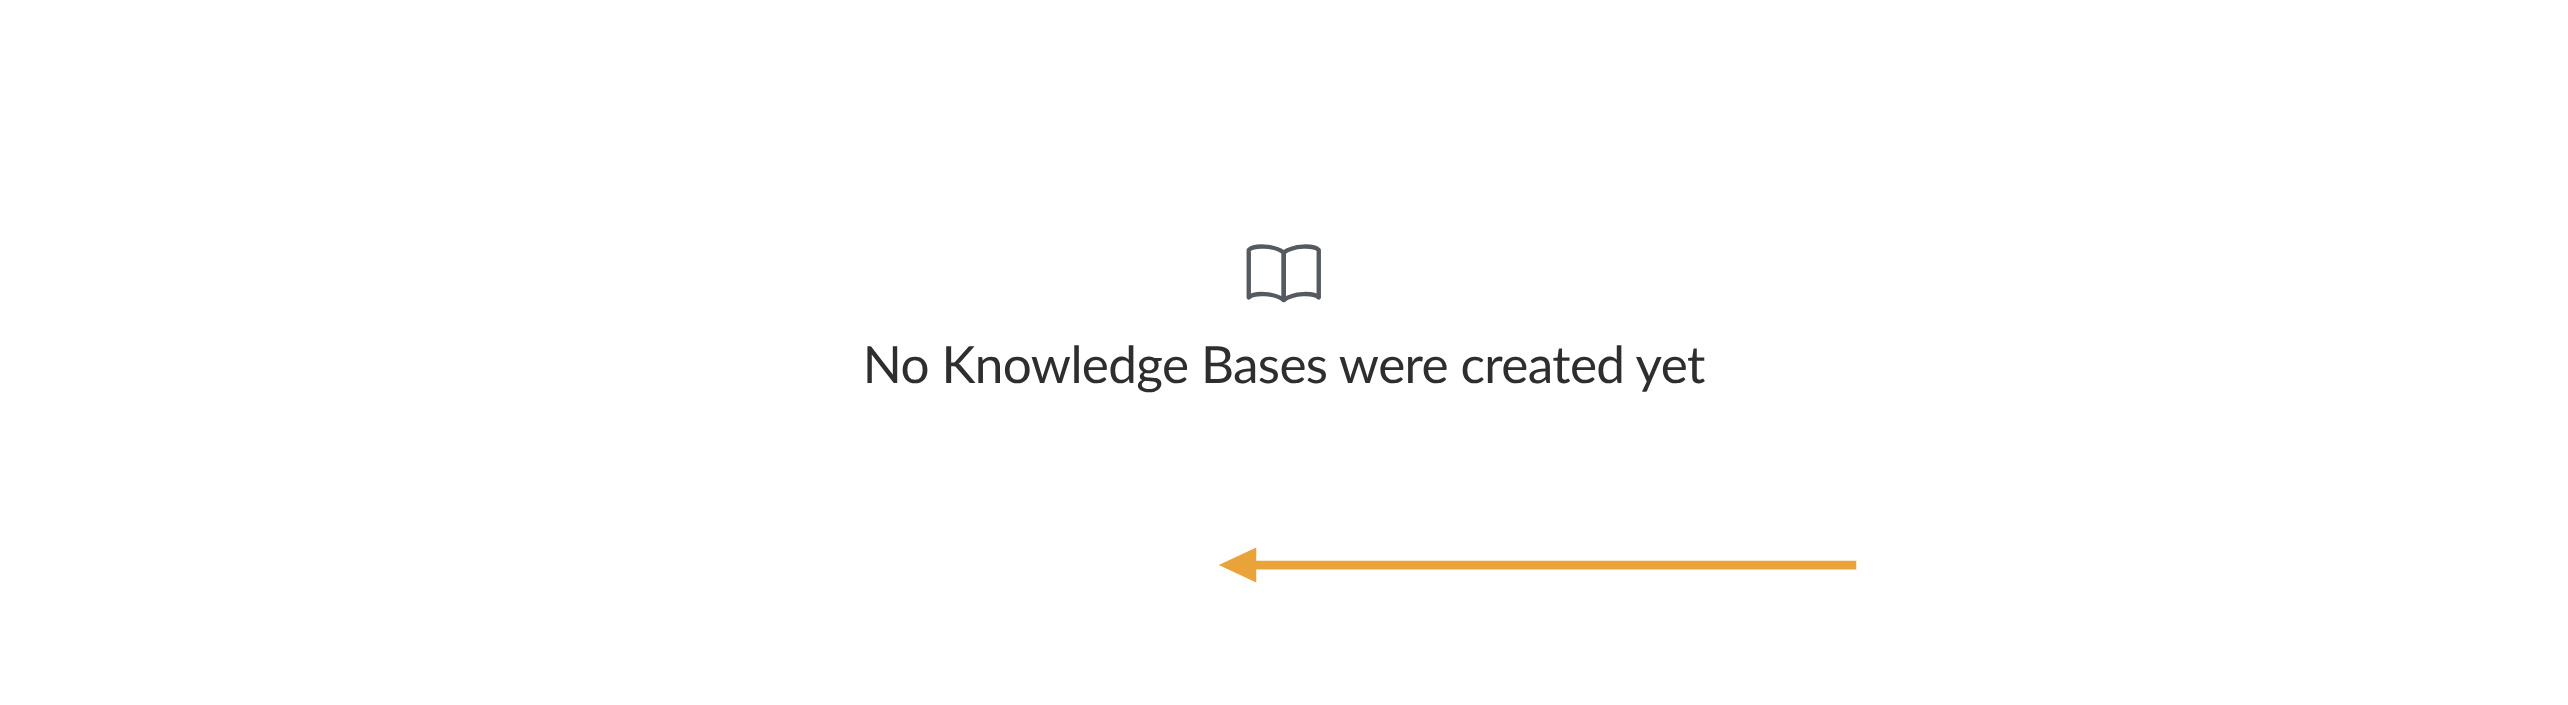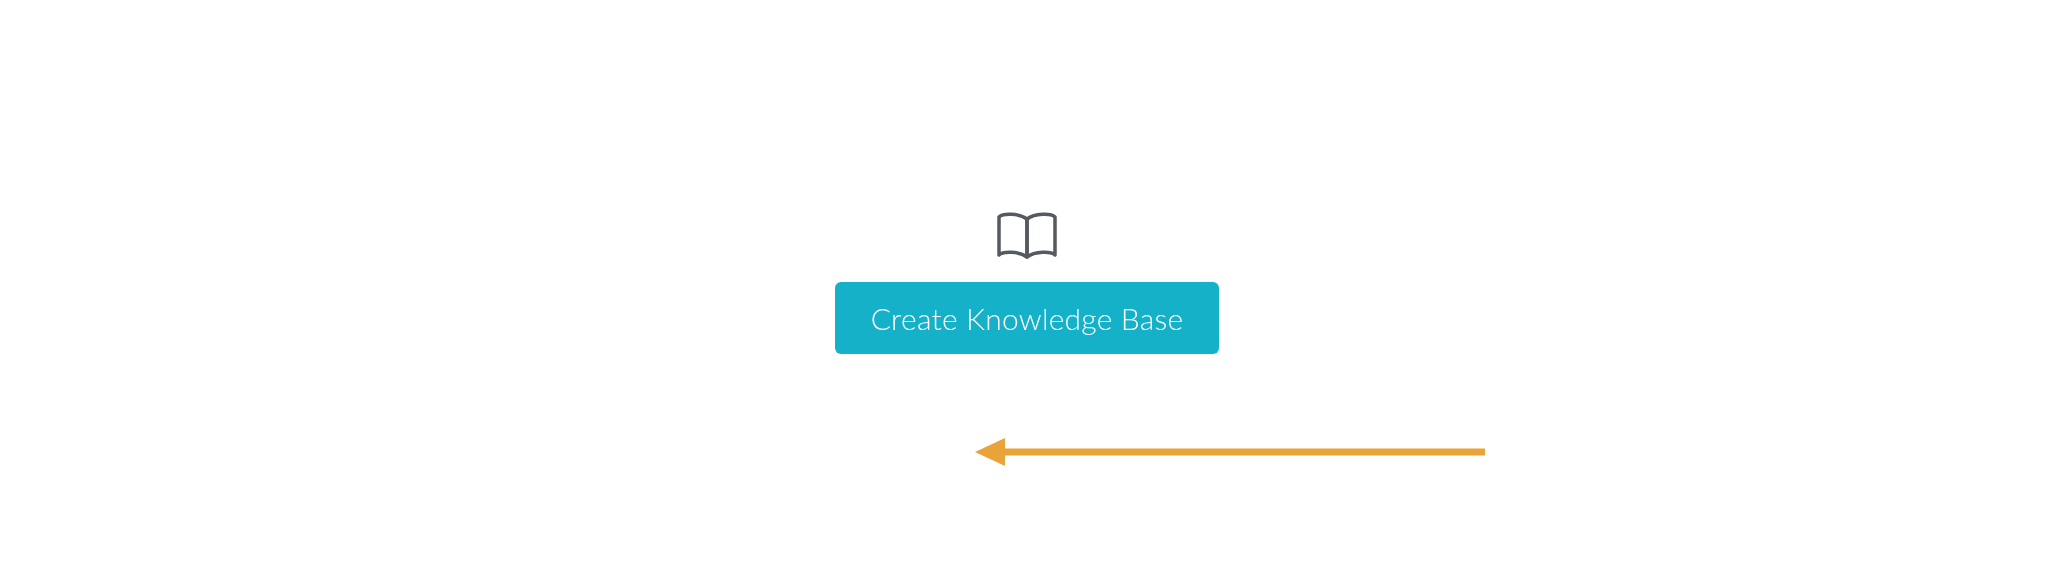--- a/index.html
+++ b/index.html
@@ -64,21 +64,21 @@
 </head>
 <body>
 
 <div class="empty-state">
   <span class="book-icon">
     <svg width="64" height="52" viewBox="0 0 64 52" fill="none" stroke="currentColor" stroke-width="3.5" stroke-linejoin="round" stroke-linecap="round">
       <path d="M 4 6 C 8 2, 24 2, 32 8 L 32 46 C 24 40, 8 40, 4 44 Z"></path>
       <path d="M 60 6 C 56 2, 40 2, 32 8 L 32 46 C 40 40, 56 40, 60 44 Z"></path>
     </svg>
   </span>
-  <button class="create-button">Create Knowledge Base</button>
+  <h1 class="title">No Knowledge Bases were created yet</h1>
 </div>
 
 <div class="annotation-arrow">
   <svg width="520" height="40" viewBox="0 0 520 40">
     <line x1="26" y1="20" x2="510" y2="20" stroke="#e9a338" stroke-width="7"></line>
     <polygon points="0,20 30,6 30,34" fill="#e9a338"></polygon>
   </svg>
 </div>
 
 </body></html>

